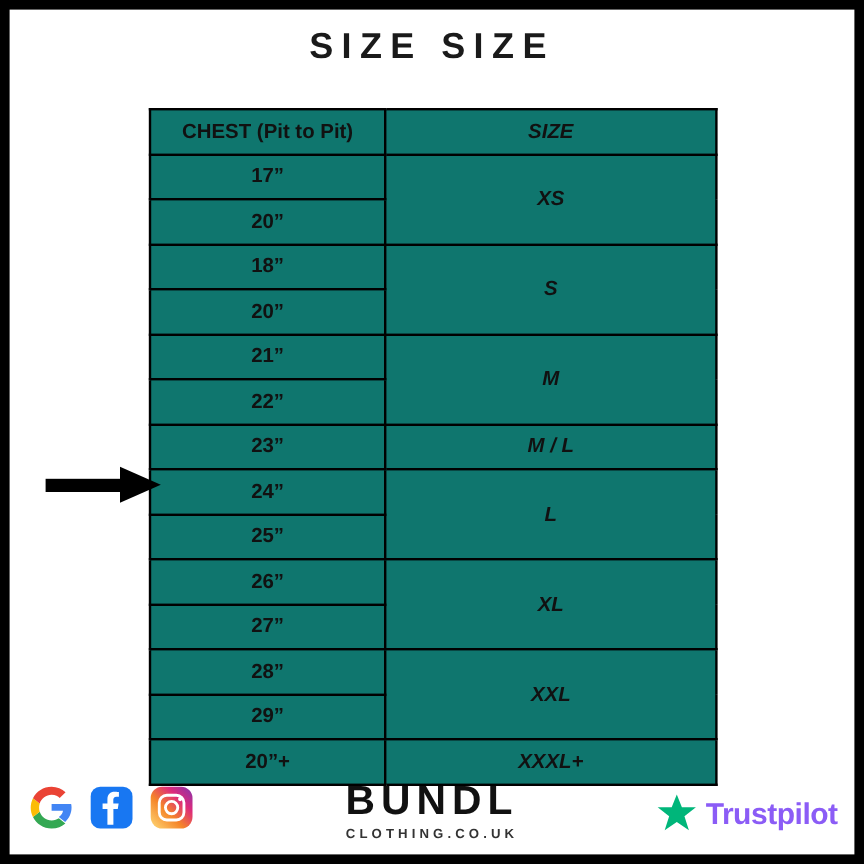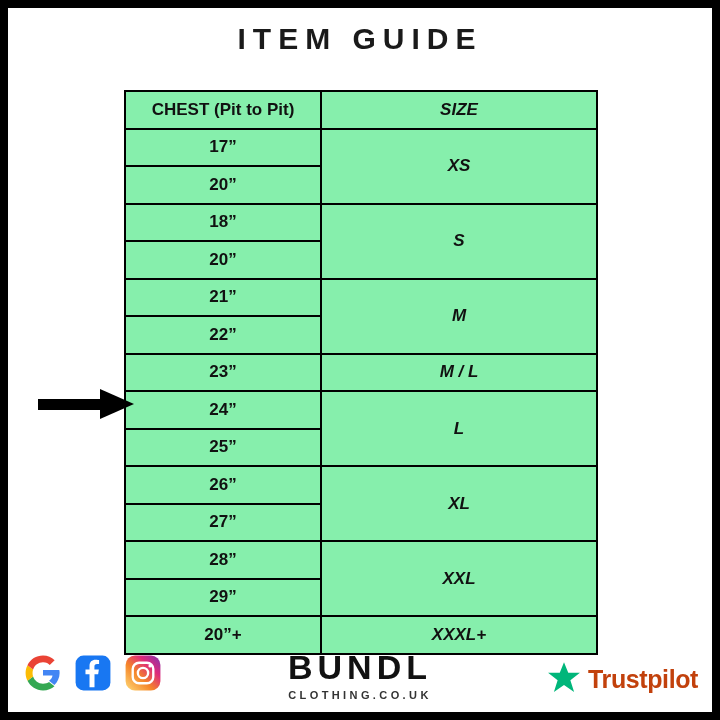--- a/index.html
+++ b/index.html
@@ -51,21 +51,21 @@
     table-layout: fixed;
   }
   table.size-table td {
     border: 2px solid #000000;
     text-align: center;
     color: #111111;
     font-weight: bold;
     font-size: 17px;
     height: 35.5px;
     padding: 0;
-    background: #86efac;
+    background: #0f766e;
   }
   td.head {
     background: #ffffff;
     font-size: 17.5px;
     height: 38px;
   }
   td.chest {
     width: 194px;
   }
   td.size {
@@ -146,30 +146,30 @@
     position: absolute;
     right: 14px;
     top: 24px;
     display: flex;
     align-items: center;
     gap: 7px;
   }
   .tp-text {
     font-size: 25px;
     font-weight: bold;
-    color: #c2410c;
+    color: #8b5cf6;
     letter-spacing: -0.4px;
   }
 </style>
 </head>
 <body>
 
 <div class="frame">
 
-  <div class="title">ITEM GUIDE</div>
+  <div class="title">SIZE SIZE</div>
 
   <div class="table-wrap">
     <table class="size-table">
       <tbody>
         <tr>
           <td class="head chest">CHEST (Pit to Pit)</td>
           <td class="head size">SIZE</td>
         </tr>
 
         <tr>

